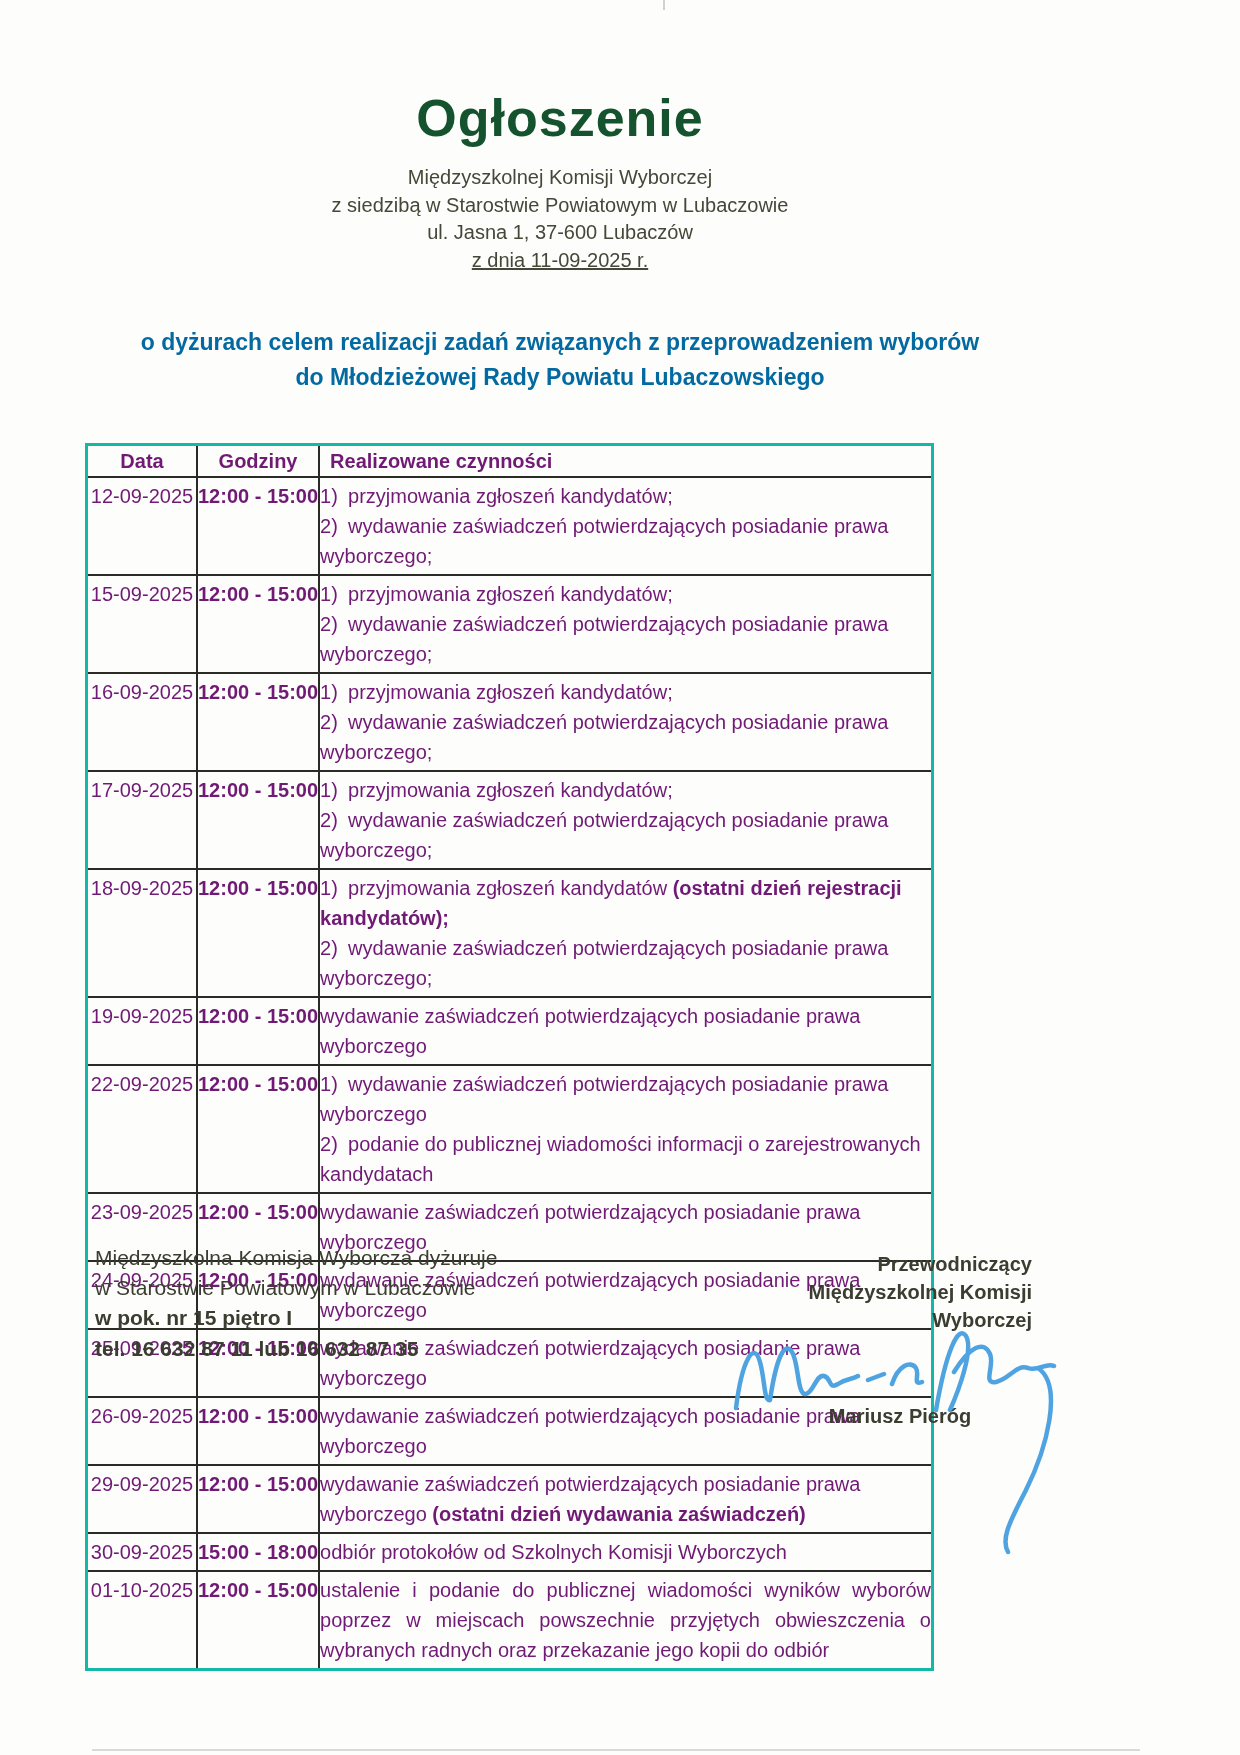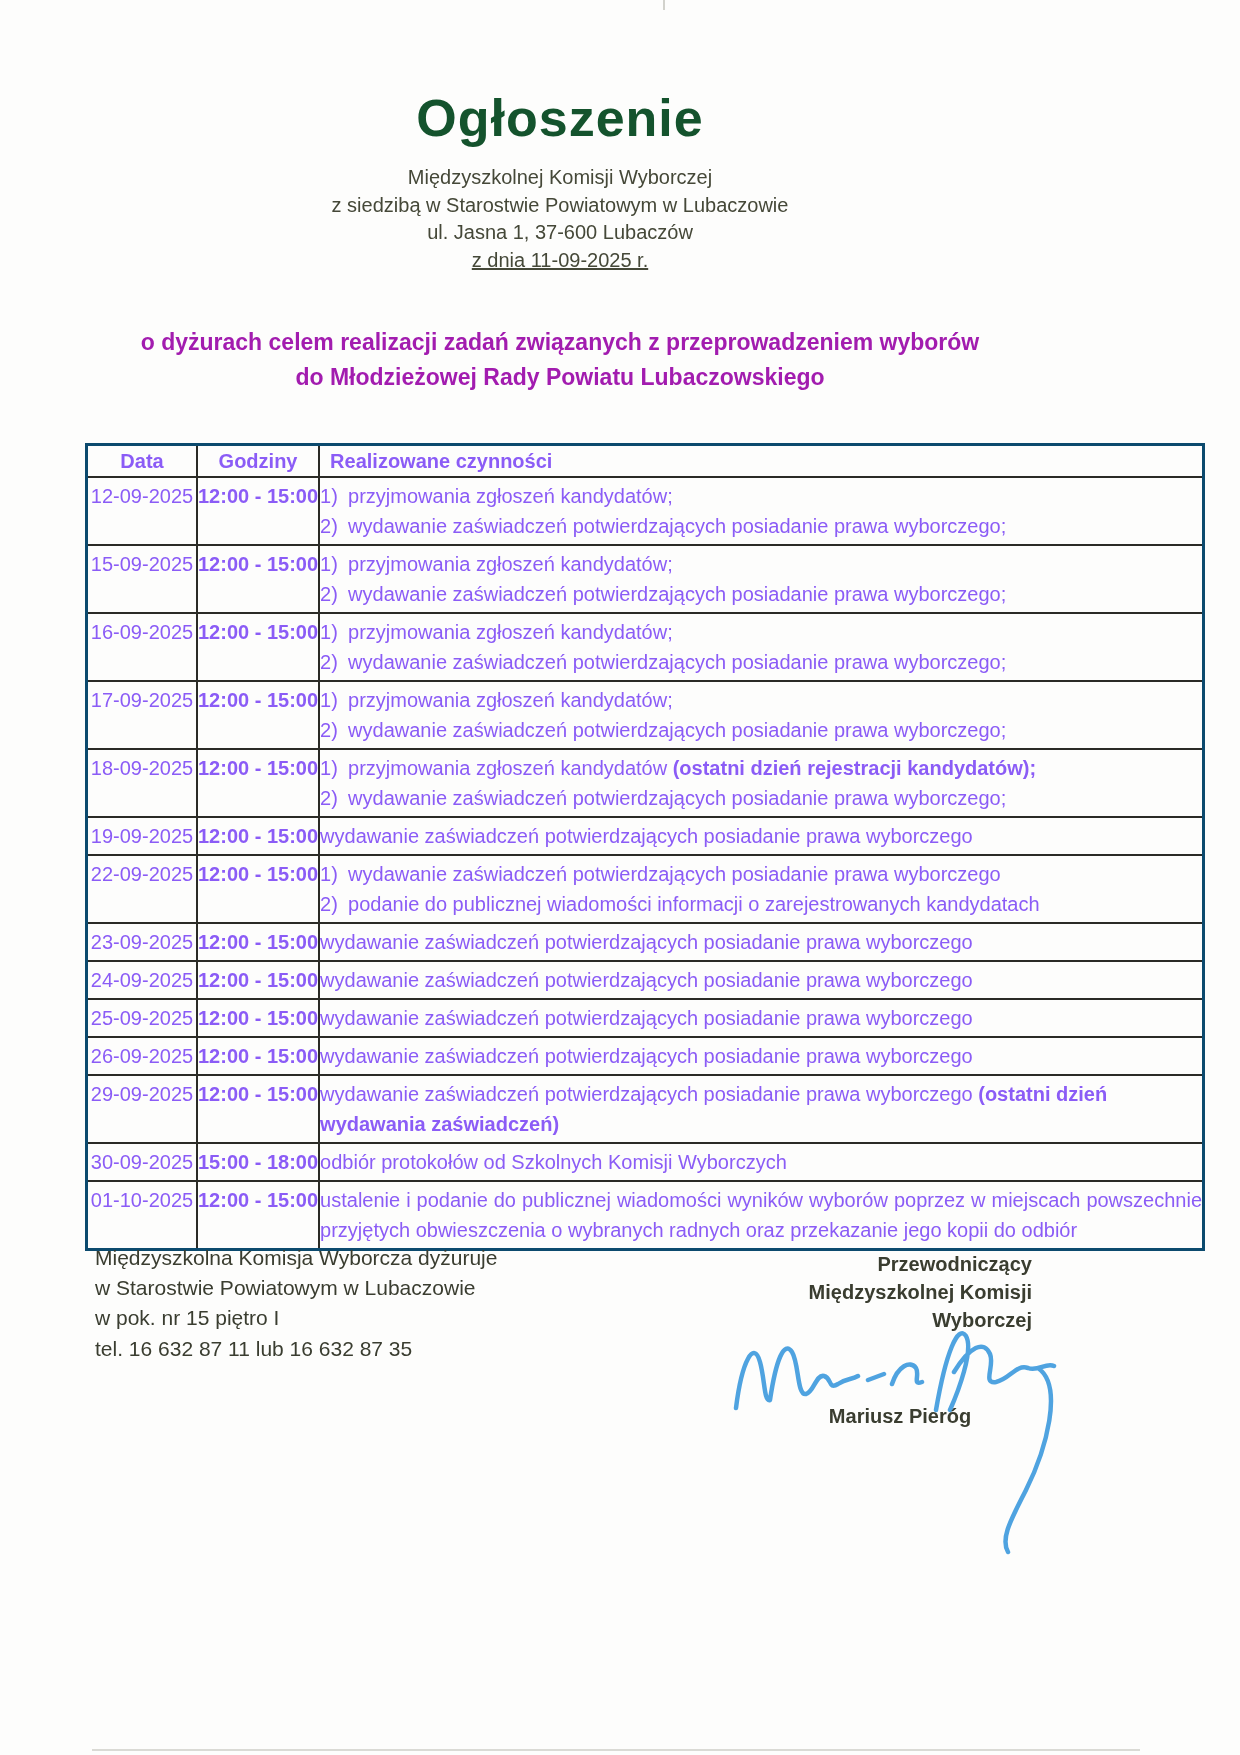--- a/index.html
+++ b/index.html
@@ -14,48 +14,48 @@
   .title {
     margin:0 0 16px 0; font-size:52px; font-weight:bold;
     color:#14532d; letter-spacing:1px;
   }
   .sub { font-size:20px; font-weight:normal; color:#454838; line-height:1.38; }
   .dateline { text-decoration:underline; }
   
   .intro {
     position:absolute; top:325px; left:85px; width:950px;
     text-align:center; font-size:23px; font-weight:bold;
-    color:#a21caf; line-height:1.5;
+    color:#0369a1; line-height:1.5;
   }
   
   .schedule {
-    position:absolute; top:443px; left:85px; width:1120px;
-    border-collapse:collapse; color:#8b5cf6;
-    border:3px solid #0c4a6e;
+    position:absolute; top:443px; left:85px; width:849px;
+    border-collapse:collapse; color:#701a75;
+    border:3px solid #14b8a6;
   }
   .schedule th, .schedule td {
     border:2px solid #2b2b26; font-size:20px; vertical-align:top;
     padding:3px 0;
   }
   .schedule th { font-weight:bold; line-height:24px; padding:3px 10px; }
   th.c-date, th.c-time { text-align:center; }
   th.c-act { text-align:left; }
   td.c-date { width:108px; text-align:center; white-space:nowrap; line-height:30px; }
   td.c-time { width:118px; text-align:right; white-space:nowrap; line-height:30px;font-weight:bold; }
   td.c-act { text-align:left; }
   td.c-act .line { line-height:30px; padding:0; }
   td.c-act .line.justify { text-align:justify; }
   td.c-act .num { display:inline-block; min-width:28px; }
   td.c-act b { font-weight:bold; }
   
   .footer-left {
     position:absolute; left:95px; top:1243px; width:430px;
     font-size:21px; line-height:1.44; color:#3a3d30; text-align:left;
   }
-  .footer-left .bold { font-weight:normal; }
+  .footer-left .bold { font-weight:bold; }
   .footer-right {
     position:absolute; left:768px; top:1250px; width:264px;
     text-align:right; font-size:20px; font-weight:600;
     color:#3a3d30; line-height:1.4;
   }
   .signer-name {
     position:absolute; left:768px; top:1405px; width:264px;
     text-align:center; font-size:20px; font-weight:600; color:#3a3d30;
   }
   .signature {

